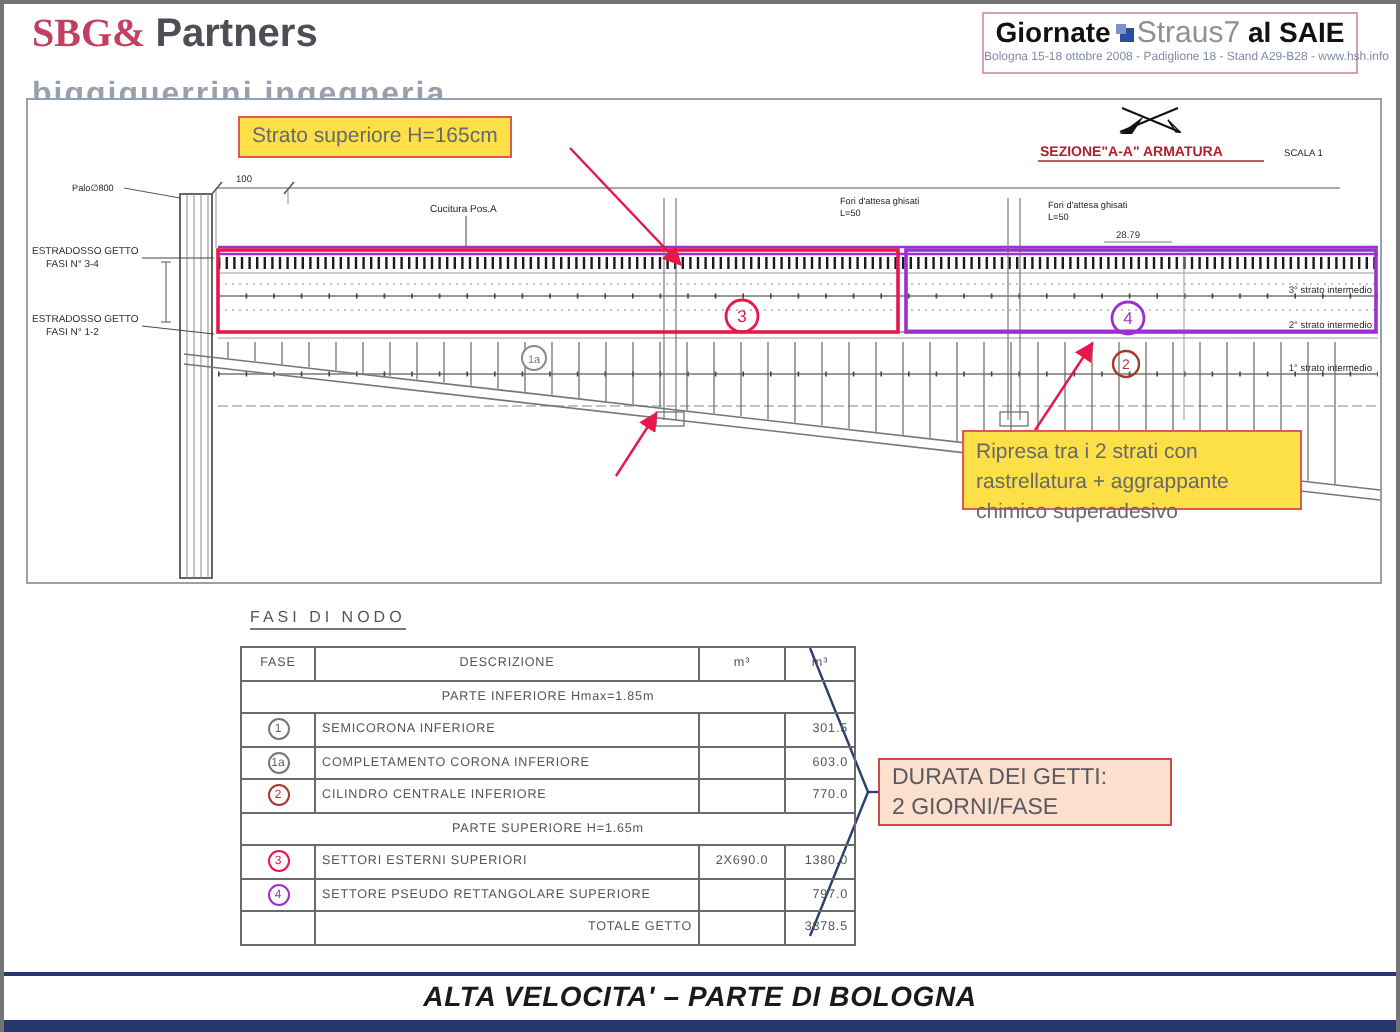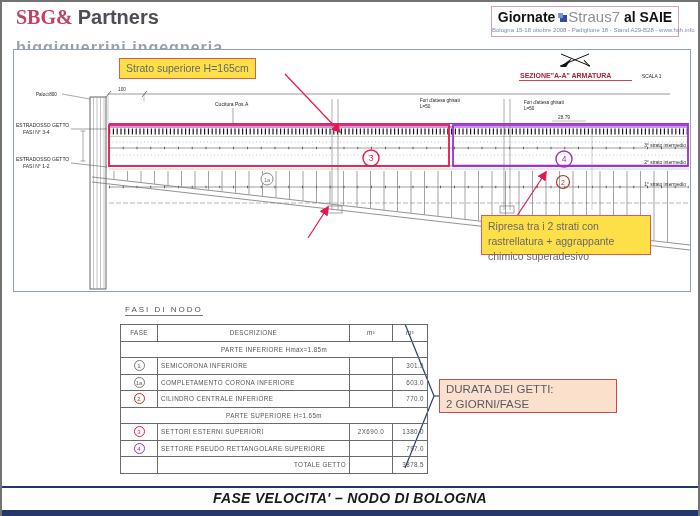--- a/index.html
+++ b/index.html
@@ -25,21 +25,21 @@
 
   
   .panel{position:absolute;left:11px;top:47px;width:678px;height:243px;border:1px solid #93a1b8;box-sizing:border-box;background:#fff;}
   .panel svg{position:absolute;left:0;top:0;}
 
   
   .callout{position:absolute;border:1.5px solid #dd5a52;background:#fde047;color:#68686e;font-size:10.5px;line-height:13px;padding:3px 6px;z-index:5;box-sizing:border-box;}
   .co1{left:117px;top:56px;white-space:nowrap;}
   .co2{left:142px;top:234px;white-space:nowrap;}
   .co3{left:431px;top:213px;width:170px;height:40px;line-height:15px;margin-left:48px;}
-  .durata{position:absolute;left:437px;top:377px;width:178px;height:34px;border:1.5px solid #cc4b44;background:#fbe0cd;color:#5a5a60;font-size:11.5px;line-height:15px;padding:2px 6px;box-sizing:border-box;z-index:5;}
+  .durata{position:absolute;left:437px;top:377px;width:147px;height:34px;border:1.5px solid #cc4b44;background:#fbe0cd;color:#5a5a60;font-size:11.5px;line-height:15px;padding:2px 6px;box-sizing:border-box;z-index:5;}
 
   
   .tablock{position:absolute;left:118px;top:296px;z-index:4;}
   .tatitle{font-size:8px;letter-spacing:2px;color:#555;border-bottom:1px solid #777;display:inline-block;margin-left:5px;margin-bottom:8px;padding-bottom:1px;}
   table.fasi{border-collapse:collapse;table-layout:fixed;width:285px;font-size:6.3px;color:#555;letter-spacing:0.4px;}
   table.fasi td{border:1px solid #6a6a6a;height:15.5px;padding:0 3px;overflow:hidden;white-space:nowrap;}
   td.cfase{width:30px;text-align:center;}
   td.cdesc{width:185px;}
   td.cm3{width:36px;text-align:center;}
   td.cm3b{width:28px;text-align:right;}
@@ -306,17 +306,17 @@
     <line x1="2" y1="150" x2="31" y2="78" stroke="#2a3f6f" stroke-width="1.2"></line>
     <line x1="31" y1="78" x2="39" y2="78" stroke="#2a3f6f" stroke-width="1.2"></line>
   </svg>
 
   <div class="durata">
     <div>DURATA  DEI GETTI:</div>
     <div>2 GIORNI/FASE</div>
   </div>
 
   <div class="footer-band">
-    <div class="t">FASE VELOCITA' – NODO DI BOLOGNA</div>
+    <div class="t">ALTA VELOCITA' – PARTE DI BOLOGNA</div>
   </div>
   <div class="footer-bar"></div>
 
 </div>
 
 </body></html>

